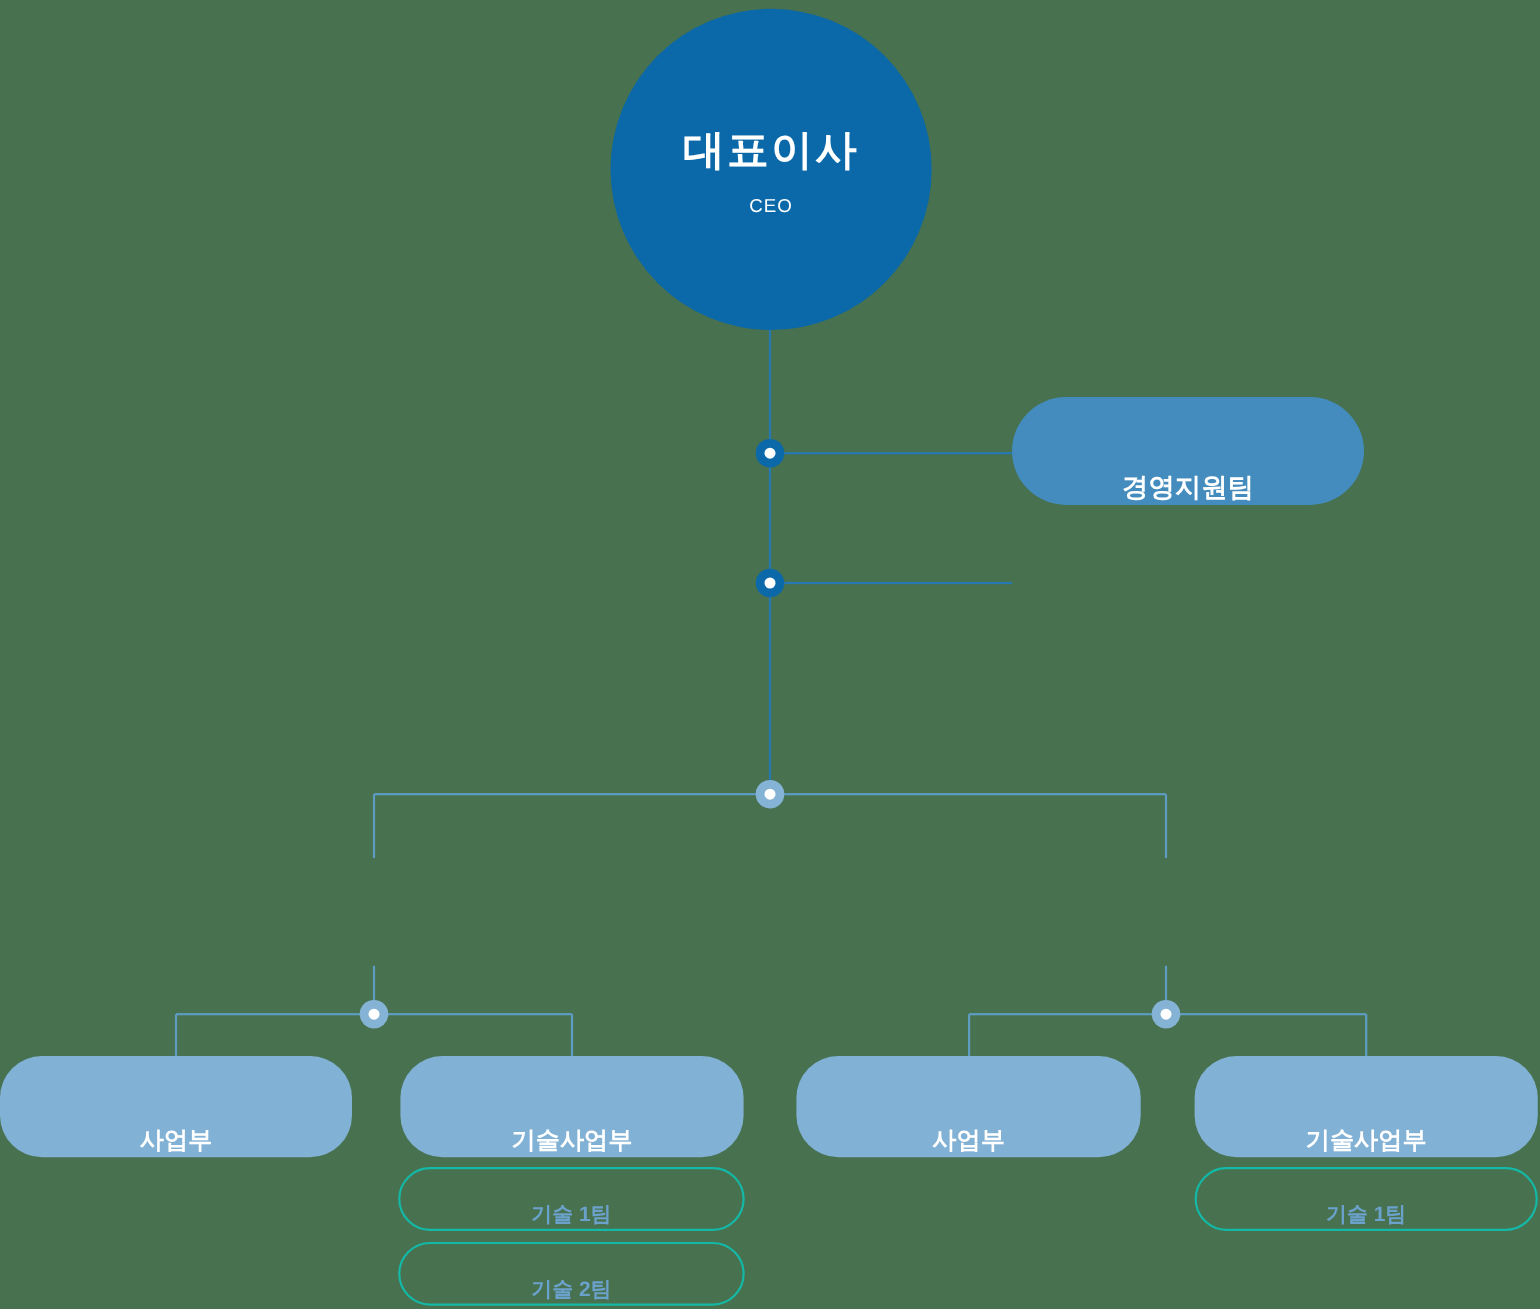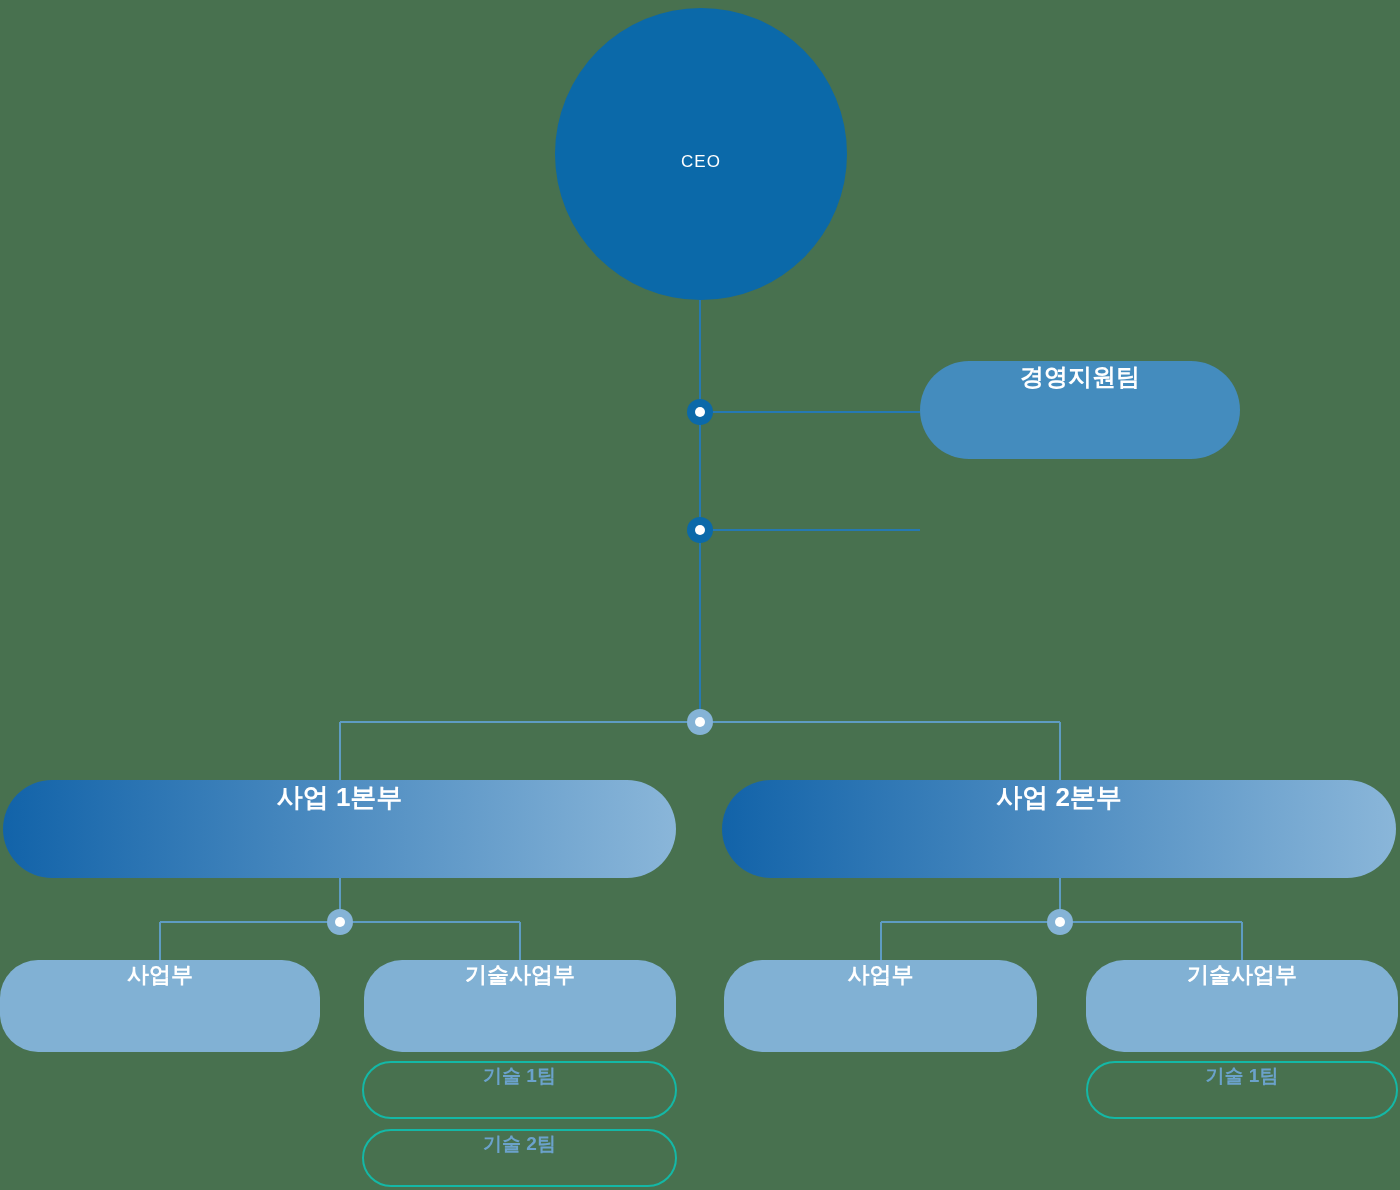--- a/index.html
+++ b/index.html
@@ -22,81 +22,76 @@
   .ceo{
     position:absolute;left:555px;top:8px;width:292px;height:292px;
     background:#0B69A9;border-radius:50%;
     display:flex;flex-direction:column;align-items:center;justify-content:center;
     color:#FFFFFF;text-align:center;z-index:2;
   }
   .ceo .title{font-size:38px;font-weight:bold;letter-spacing:2px;}
   .ceo .subtitle{font-size:17px;font-weight:normal;margin-top:16px;letter-spacing:1px;}
   
   .pill{
-    position:absolute;display:flex;align-items:flex-start;justify-content:center;
+    position:absolute;display:flex;align-items:flex-end;justify-content:center;
     color:#FFFFFF;font-weight:bold;z-index:2;text-align:center;
   }
   .pill.staff{width:320px;height:98px;border-radius:49px;background:#448CBE;font-size:24px;}
   .pill.division{height:98px;border-radius:49px;font-size:26px;
     background:linear-gradient(90deg,#1263A9 0%,#8AB6D9 100%);}
   .pill.department{height:92px;border-radius:38px;background:#81B1D4;font-size:22px;}
   .pill.team{height:58px;border-radius:29px;background:transparent;
     border:2px solid #14b8a6;color:#6BA2CB;font-size:19px;box-sizing:border-box;}
 </style>
 </head>
 <body>
 
 <div class="canvas">
 
   <div class="line dark" style="left:699px;top:300px;width:2px;height:422px;"></div>
 
   <div class="ceo">
+    <div class="title">대표이사</div>
     <div class="subtitle">CEO</div>
   </div>
 
   <div class="line dark" style="left:700px;top:411px;width:220px;height:2px;"></div>
   <div class="dot dark" style="left:687px;top:399px;"></div>
   <div class="pill staff" style="left:920px;top:361px;">
     <span>경영지원팀</span>
   </div>
 
   <div class="line dark" style="left:700px;top:529px;width:220px;height:2px;"></div>
   <div class="dot dark" style="left:687px;top:517px;"></div>
 
   <div class="line light" style="left:340px;top:721px;width:720px;height:2px;"></div>
   <div class="line light" style="left:339px;top:722px;width:2px;height:58px;"></div>
   <div class="line light" style="left:1059px;top:722px;width:2px;height:58px;"></div>
   <div class="dot light" style="left:687px;top:709px;"></div>
 
-  <div class="pill division" style="left:3px;top:780px;width:673px;">
-    <span>사업 1본부</span>
-  </div>
   <div class="line light" style="left:339px;top:878px;width:2px;height:44px;"></div>
   <div class="dot light" style="left:327px;top:909px;"></div>
   <div class="line light" style="left:160px;top:921px;width:360px;height:2px;"></div>
   <div class="line light" style="left:159px;top:922px;width:2px;height:38px;"></div>
   <div class="line light" style="left:519px;top:922px;width:2px;height:38px;"></div>
 
   <div class="pill department" style="left:0px;top:960px;width:320px;">
     <span>사업부</span>
   </div>
   <div class="pill department" style="left:364px;top:960px;width:312px;">
     <span>기술사업부</span>
   </div>
 
   <div class="pill team" style="left:362px;top:1061px;width:315px;">
     <span>기술 1팀</span>
   </div>
   <div class="pill team" style="left:362px;top:1129px;width:315px;">
     <span>기술 2팀</span>
   </div>
 
-  <div class="pill division" style="left:722px;top:780px;width:674px;">
-    <span>사업 2본부</span>
-  </div>
   <div class="line light" style="left:1059px;top:878px;width:2px;height:44px;"></div>
   <div class="dot light" style="left:1047px;top:909px;"></div>
   <div class="line light" style="left:881px;top:921px;width:361px;height:2px;"></div>
   <div class="line light" style="left:880px;top:922px;width:2px;height:38px;"></div>
   <div class="line light" style="left:1241px;top:922px;width:2px;height:38px;"></div>
 
   <div class="pill department" style="left:724px;top:960px;width:313px;">
     <span>사업부</span>
   </div>
   <div class="pill department" style="left:1086px;top:960px;width:312px;">

